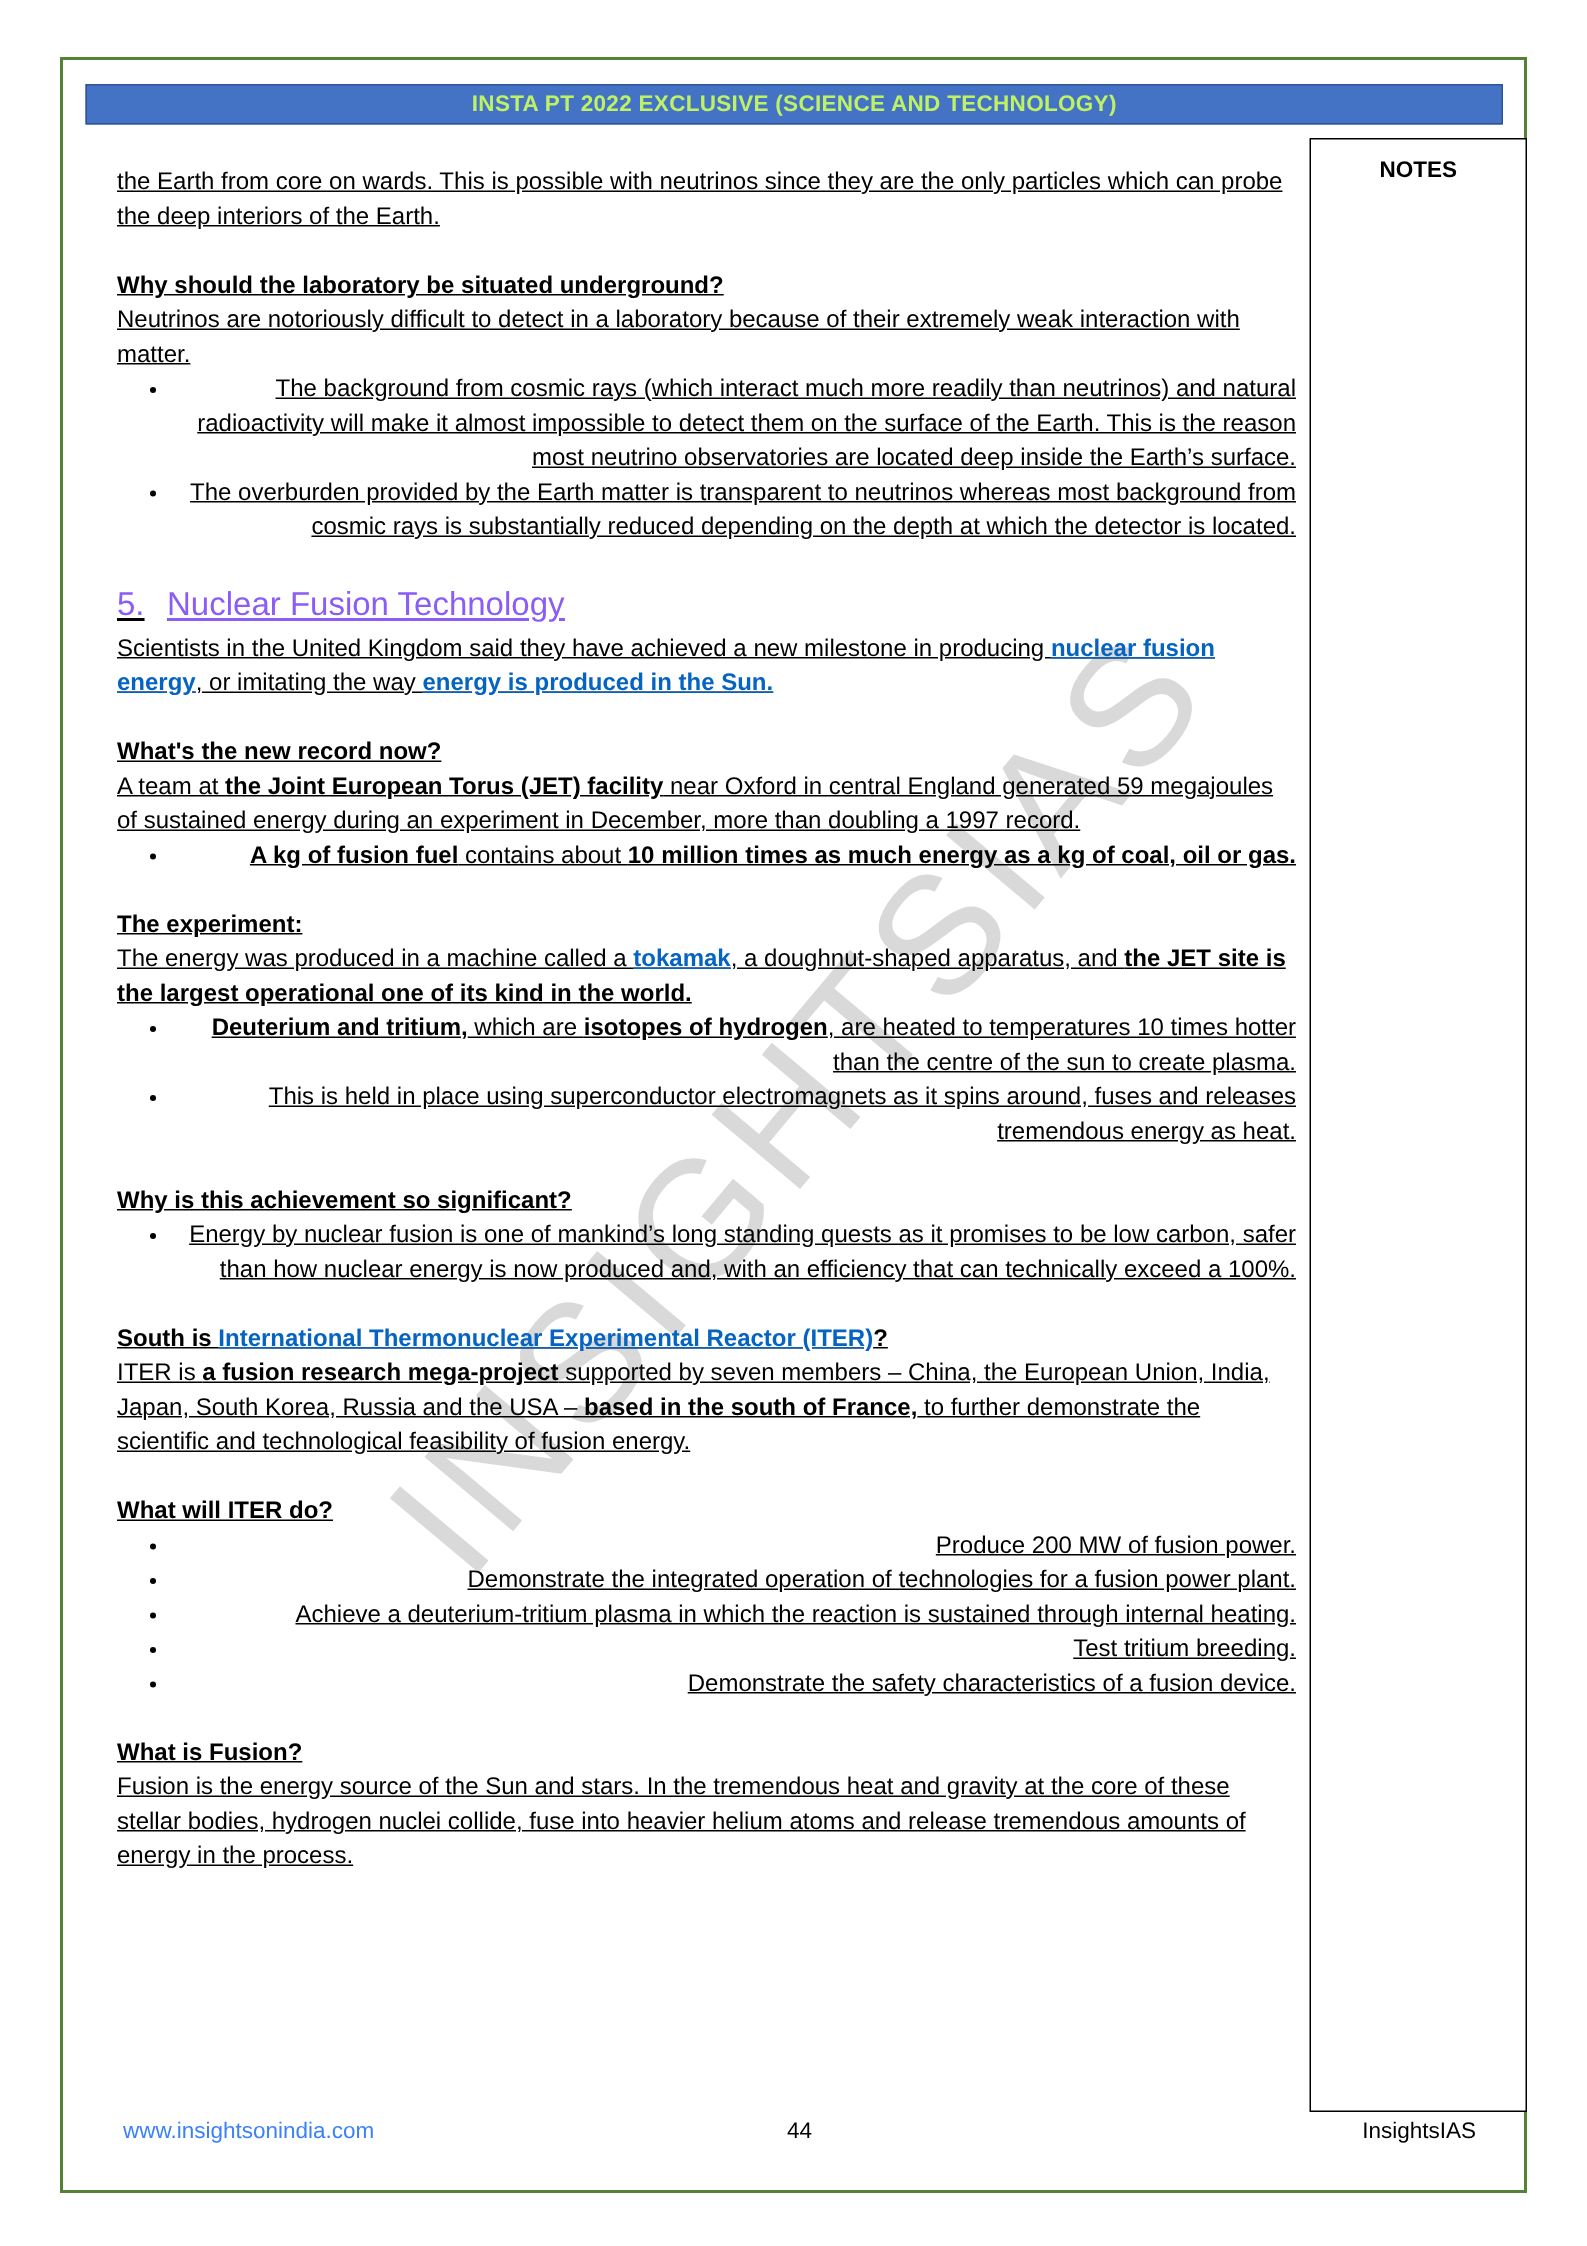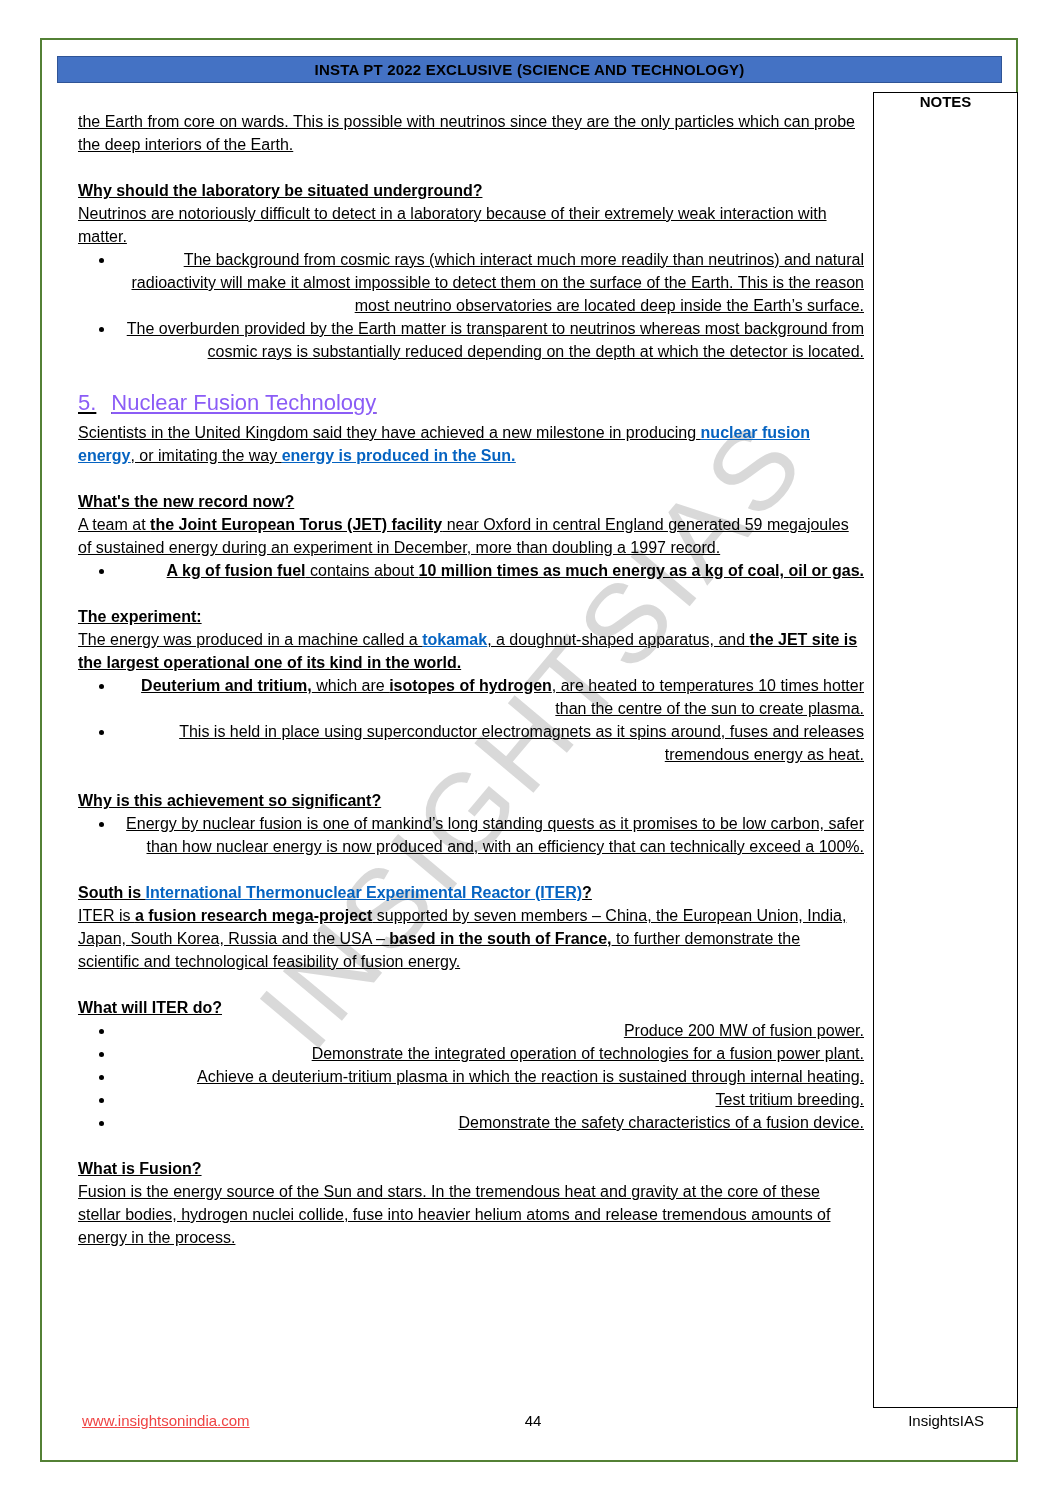--- a/index.html
+++ b/index.html
@@ -9,33 +9,33 @@
     font-family:"Liberation Sans", sans-serif; color:#000;
   }
   .page-border {
     position:absolute; left:40px; top:38px; width:978px; height:1424px;
     border:2px solid #538135; background:#ffffff;
   }
   .header-bar {
     position:absolute; left:15px; top:16px; right:14px; height:27px;
     background:#4472C4; border:1px solid #2F5496;
     display:flex; align-items:center; justify-content:center;
-    color:#000000; font-weight:700; font-size:15px; letter-spacing:0.2px;
+    color:#bef264; font-weight:700; font-size:15px; letter-spacing:0.2px;
   }
   .watermark {
     position:absolute; left:0; top:630px; width:980px; text-align:center;
     transform:rotate(-50deg);
     font-size:112px; letter-spacing:6px; font-weight:400;
     color:rgba(118,118,118,0.28); white-space:nowrap; pointer-events:none;
     z-index:1;
   }
   .notes-box {
     position:absolute; right:-2px; top:52px; width:145px; height:1316px;
     border:1px solid #000; background:#ffffff; z-index:3;
-    text-align:center; 
+    text-align:center; padding-top:12px;
   }
   .notes-label { font-weight:700; font-size:15px; }
   .content {
     position:absolute; left:36px; top:70px; width:786px;
     font-size:16px; line-height:23px; z-index:2;text-decoration:underline;
   }
   .paragraph { margin:0; }
   .heading { font-weight:700; margin-top:23px; }
   .section-heading {
     margin-top:25px; margin-bottom:3px;
@@ -47,21 +47,21 @@
   ul.bullets li { padding-left:5px; }
   .b { font-weight:700; }
   .link { color:#0563C1; text-decoration:underline; cursor:pointer; }
   .footer {
     position:absolute; left:40px; top:1372px; width:902px;
     display:flex; align-items:center; font-size:15px; z-index:2;
   }
   .footer-left { flex:1; text-align:left; }
   .footer-center { flex:0 0 auto; }
   .footer-right { flex:1; text-align:right; }
-  a.footer-link { color:#ef4444; text-decoration:underline; cursor:pointer; }
+  a.footer-link { color:#3b82f6; cursor:pointer; }
 </style>
 </head>
 <body>
 
 <div class="page-border">
 
   <div class="header-bar">
     <span>INSTA PT 2022 EXCLUSIVE (SCIENCE AND TECHNOLOGY)</span>
   </div>
 

